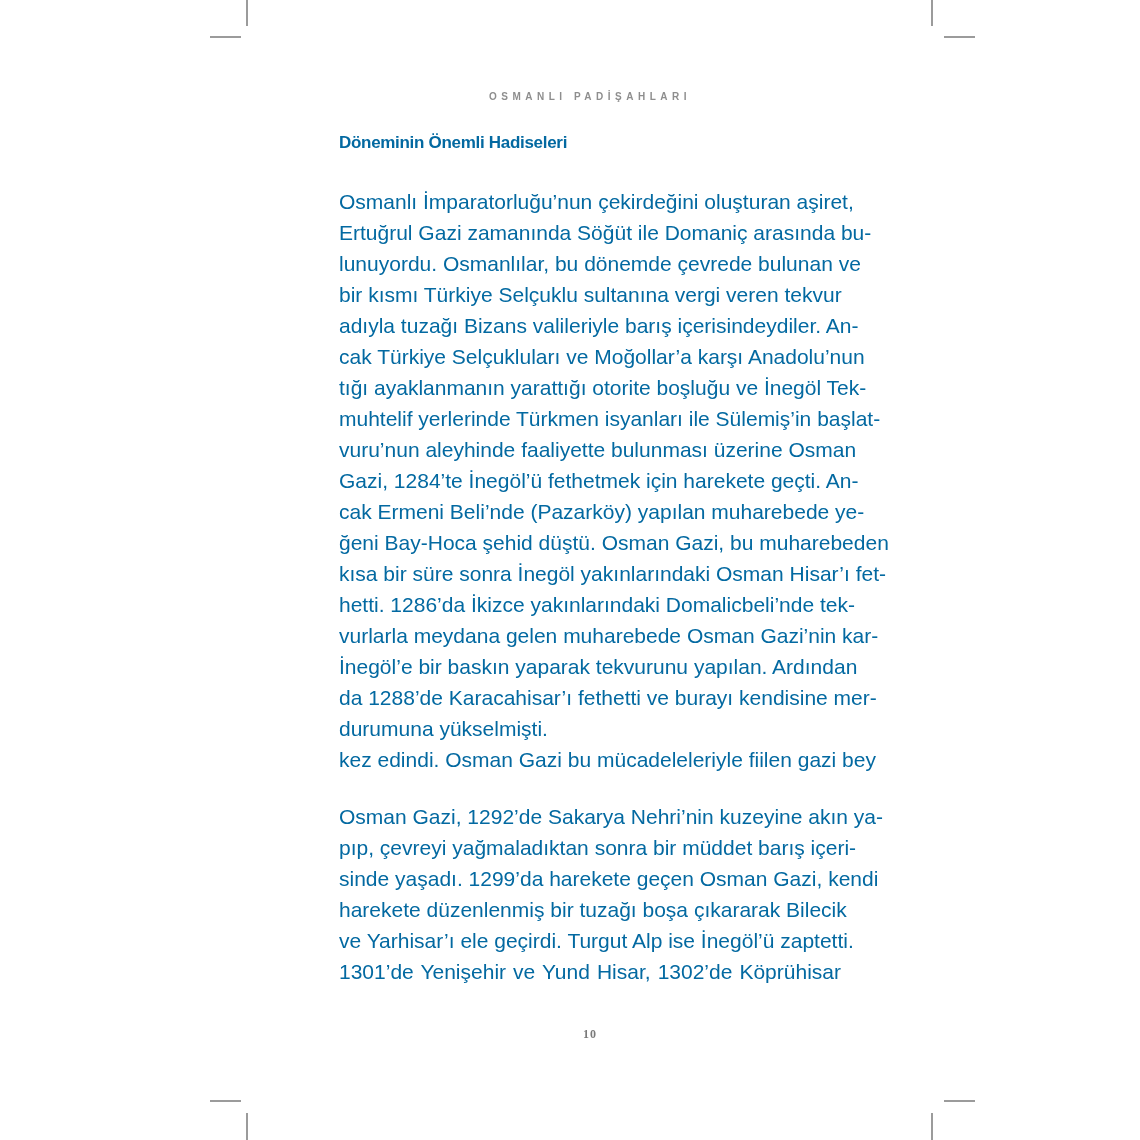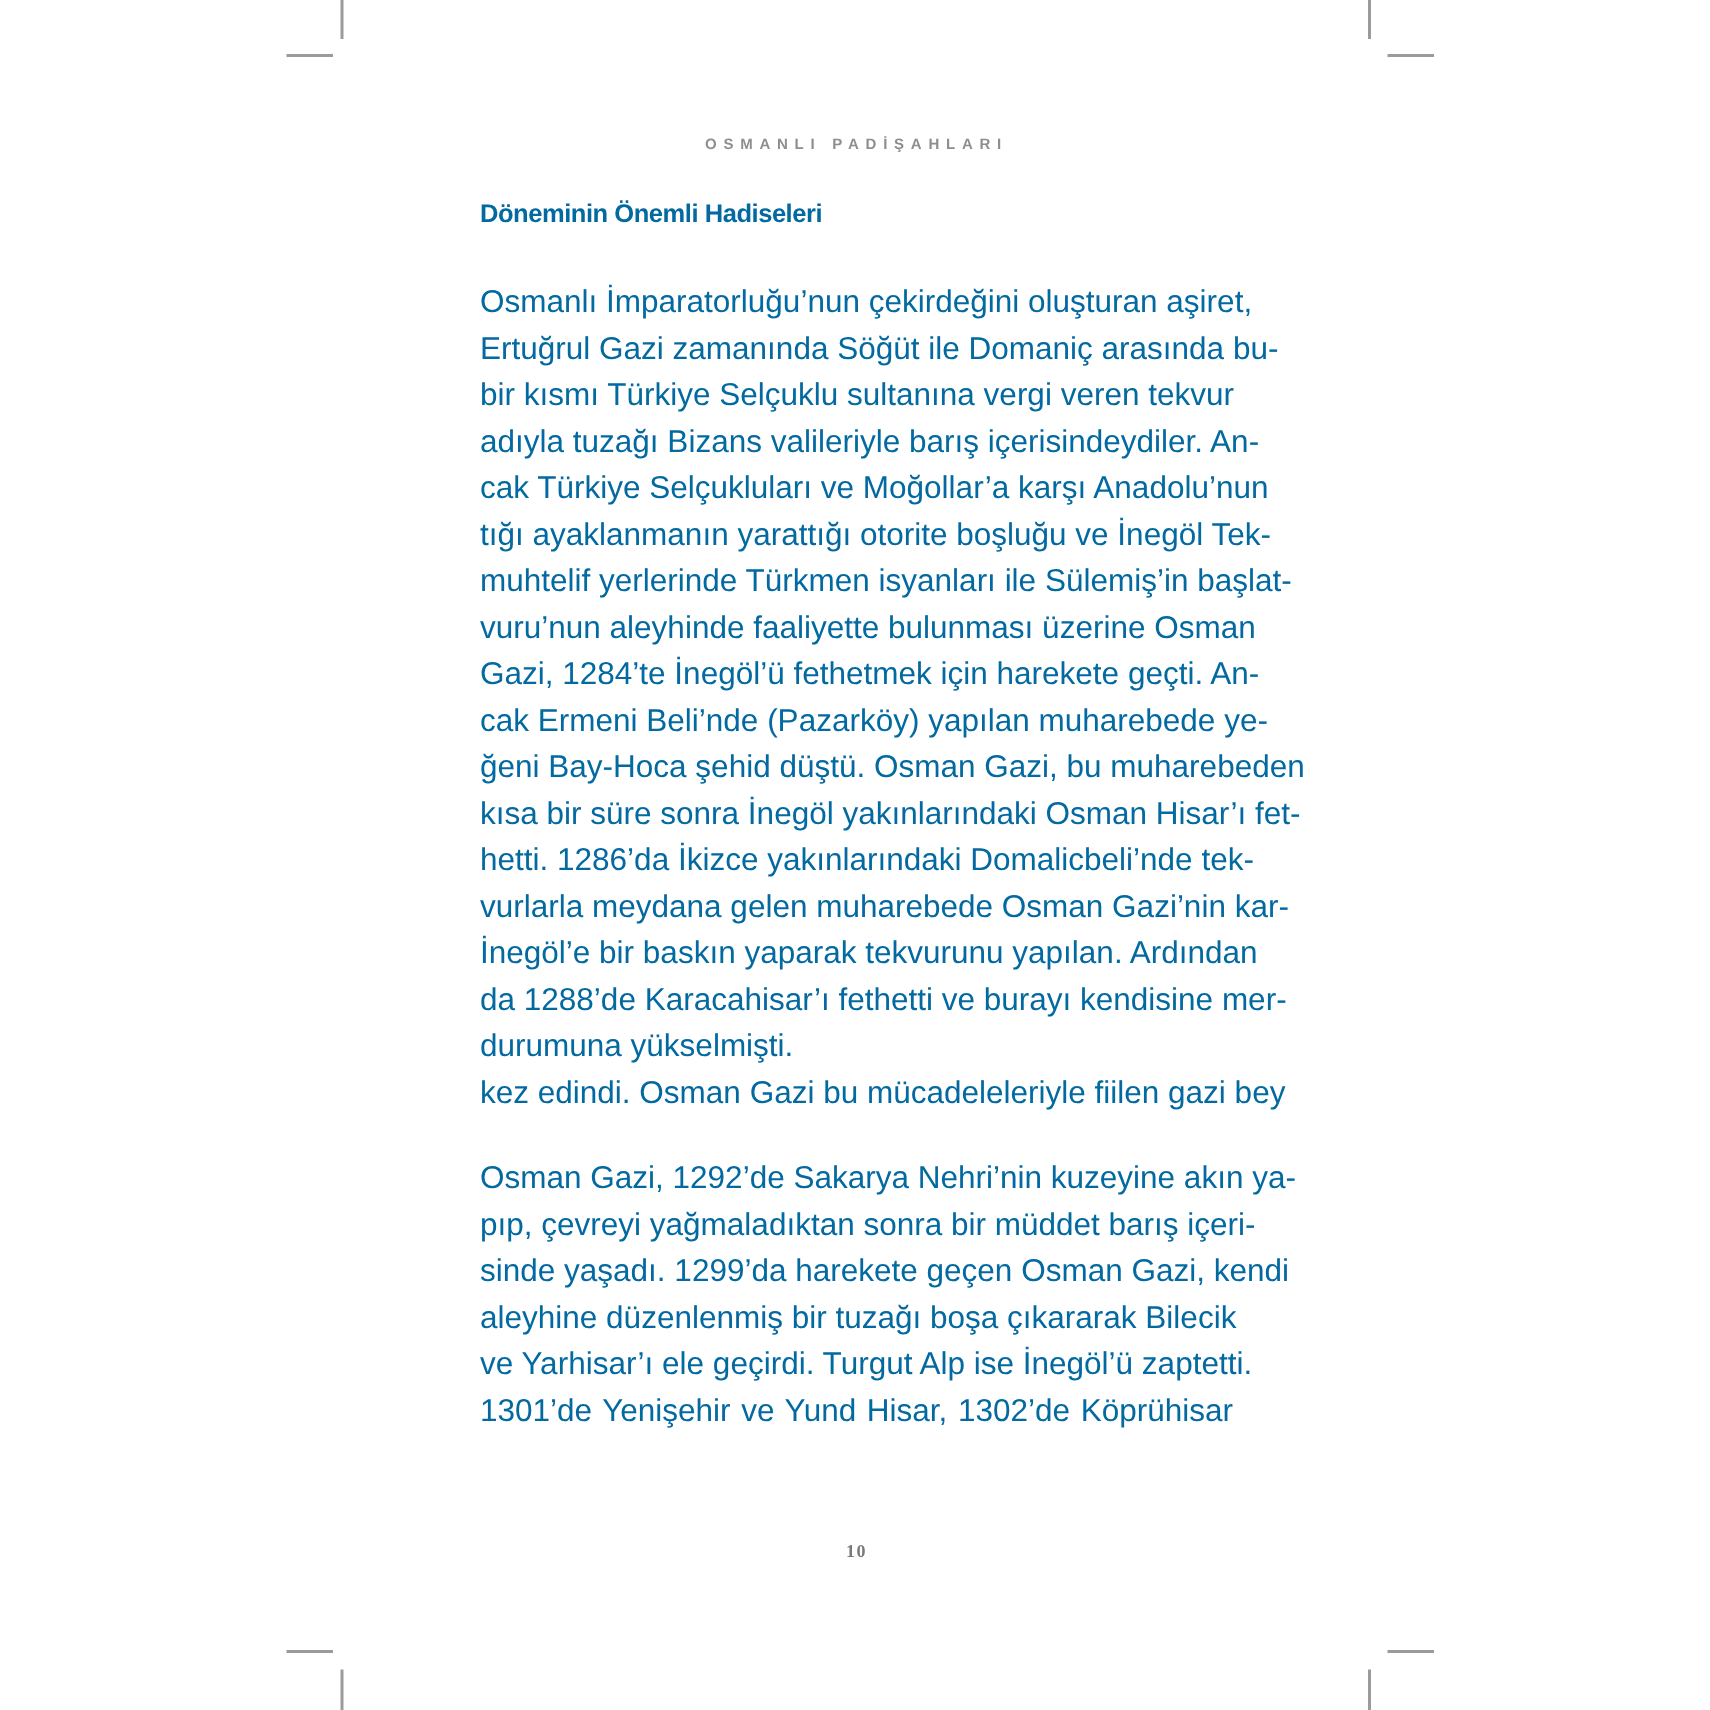--- a/index.html
+++ b/index.html
@@ -2,21 +2,21 @@
 <html><head>
 <meta charset="utf-8">
 <style>
   * { margin: 0; padding: 0; box-sizing: border-box; }
   html, body {
     width: 1140px; height: 1140px;
     background: #ffffff;
     overflow: hidden;
     font-family: "Liberation Serif", serif;
   }
-  .sheet { position: relative; width: 1088px; height: 1140px; background: #ffffff; }
+  .sheet { position: relative; width: 1088px; height: 1140px; background: #ffffff; margin-left: 19px; }
 
   
   .crop { position: absolute; background: #9b9b9b; }
   .crop.tl-v { left: 227px; top: 0;      width: 2px;  height: 26px; }
   .crop.tl-h { left: 191px; top: 36px;   width: 31px; height: 2px;  }
   .crop.tr-v { left: 912px; top: 0;      width: 2px;  height: 26px; }
   .crop.tr-h { left: 925px; top: 36px;   width: 31px; height: 2px;  }
   .crop.bl-h { left: 191px; top: 1100px; width: 31px; height: 2px;  }
   .crop.bl-v { left: 227px; top: 1113px; width: 2px;  height: 27px; }
   .crop.br-h { left: 925px; top: 1100px; width: 31px; height: 2px;  }
@@ -87,20 +87,21 @@
   <div class="crop br-v"></div>
 
   <div class="running-header">OSMANLI PADİŞAHLARI</div>
 
   <h1 class="section-heading">Döneminin Önemli Hadiseleri</h1>
 
   <div class="body-text">
     <div class="paragraph">
       <div class="line">Osmanlı İmparatorluğu’nun çekirdeğini oluşturan aşiret,</div>
       <div class="line">Ertuğrul Gazi zamanında Söğüt ile Domaniç arasında bu-</div>
+      <div class="line">lunuyordu. Osmanlılar, bu dönemde çevrede bulunan ve</div>
       <div class="line">bir kısmı Türkiye Selçuklu sultanına vergi veren tekvur</div>
       <div class="line">adıyla tuzağı Bizans valileriyle barış içerisindeydiler. An-</div>
       <div class="line">cak Türkiye Selçukluları ve Moğollar’a karşı Anadolu’nun</div>
       <div class="line">tığı ayaklanmanın yarattığı otorite boşluğu ve İnegöl Tek-</div>
       <div class="line">muhtelif yerlerinde Türkmen isyanları ile Sülemiş’in başlat-</div>
       <div class="line">vuru’nun aleyhinde faaliyette bulunması üzerine Osman</div>
       <div class="line">Gazi, 1284’te İnegöl’ü fethetmek için harekete geçti. An-</div>
       <div class="line">cak Ermeni Beli’nde (Pazarköy) yapılan muharebede ye-</div>
       <div class="line">ğeni Bay-Hoca şehid düştü. Osman Gazi, bu muharebeden</div>
       <div class="line">kısa bir süre sonra İnegöl yakınlarındaki Osman Hisar’ı fet-</div>
@@ -108,21 +109,21 @@
       <div class="line">vurlarla meydana gelen muharebede Osman Gazi’nin kar-</div>
       <div class="line">İnegöl’e bir baskın yaparak tekvurunu yapılan. Ardından</div>
       <div class="line">da 1288’de Karacahisar’ı fethetti ve burayı kendisine mer-</div>
       <div class="line para-end">durumuna yükselmişti.</div>
       <div class="line">kez edindi. Osman Gazi bu mücadeleleriyle fiilen gazi bey</div>
     </div>
     <div class="paragraph">
       <div class="line">Osman Gazi, 1292’de Sakarya Nehri’nin kuzeyine akın ya-</div>
       <div class="line">pıp, çevreyi yağmaladıktan sonra bir müddet barış içeri-</div>
       <div class="line">sinde yaşadı. 1299’da harekete geçen Osman Gazi, kendi</div>
-      <div class="line">aleyhine düzenlenmiş bir tuzağı boşa çıkararak Bilecik</div>
+      <div class="line">harekete düzenlenmiş bir tuzağı boşa çıkararak Bilecik</div>
       <div class="line">ve Yarhisar’ı ele geçirdi. Turgut Alp ise İnegöl’ü zaptetti.</div>
       <div class="line">1301’de Yenişehir ve Yund Hisar, 1302’de Köprühisar</div>
     </div>
   </div>
 
   <div class="page-number">10</div>
 
 </div>
 
 </body></html>

